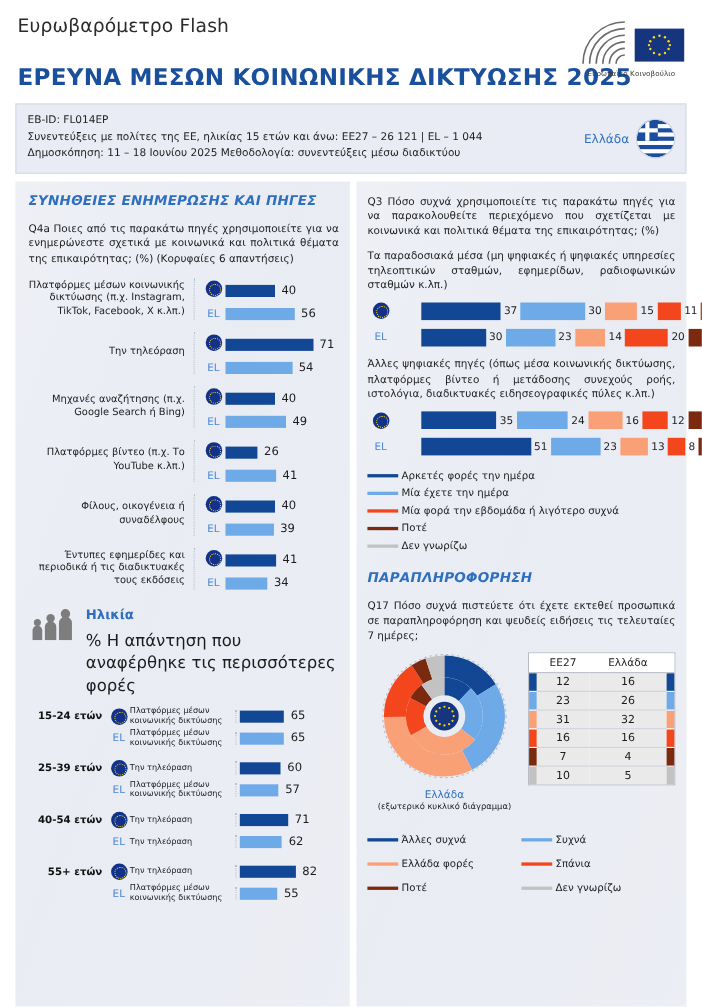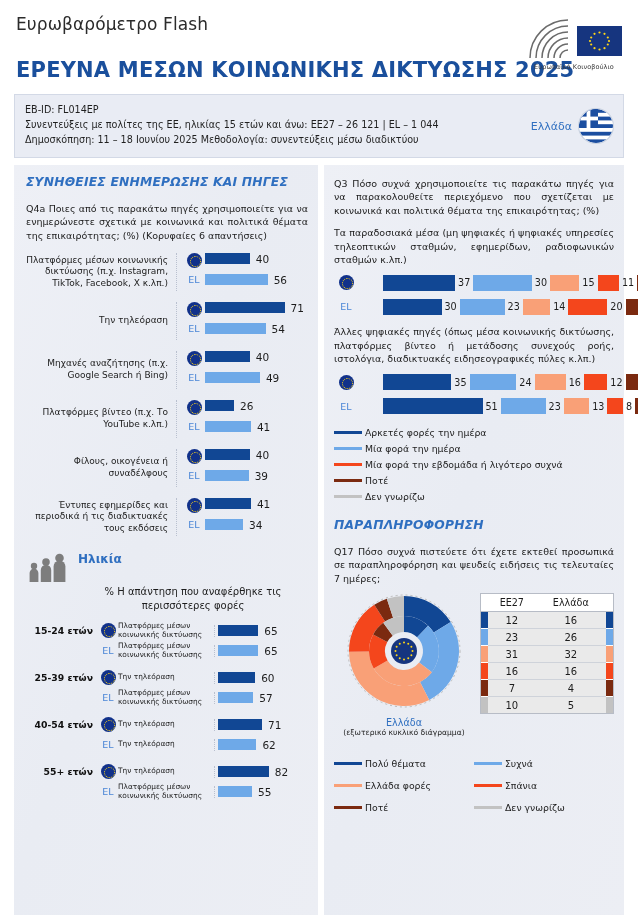--- a/index.html
+++ b/index.html
@@ -72,33 +72,33 @@
   }
   .el-tag { font-size: 9.5px; color: #4a86d6; flex: 0 0 15px; text-align: center; }
 
   
   .q4group { display: flex; align-items: center; margin-top: 11px; }
   .q4label {
     width: 150px; text-align: right; padding-right: 8px;
     font-size: 9px; color: #1c1c1c; line-height: 1.3;
   }
   .q4bars { flex: 1; position: relative; padding-left: 6px; border-left: 1px dotted #b9c0cf; }
-  .q4row { display: flex; align-items: flex-start; height: 17px; }
+  .q4row { display: flex; align-items: flex-end; height: 17px; }
   .q4row + .q4row { margin-top: 4px; }
   .q4mark { width: 22px; display: flex; justify-content: center; }
   .bar { height: 11px; }
   .bar-eu { background: #114794; }
   .bar-el { background: #6ea9e8; }
   .bval { font-size: 10.5px; color: #1c1c1c; margin-left: 6px; }
 
   
   .age-head { display: flex; align-items: flex-start; gap: 8px; margin-top: 16px; }
   .age-people { width: 44px; height: 30px; flex: 0 0 44px; }
   .age-title { font-size: 12px; font-weight: bold; color: #2f6fc0; }
-  .age-sub { font-size: 10px; color: #1c1c1c; line-height: 1.35; margin-top: 19px; text-align: center; }
+  .age-sub { font-size: 15px; color: #1c1c1c; line-height: 1.35; margin-top: 6px; }
 
   .agegroup { margin-top: 10px; }
   .agerow { display: flex; align-items: center; height: 17px; }
   .agerow + .agerow { margin-top: 3px; }
   .age-name { width: 72px; text-align: right; font-size: 9.3px; font-weight: bold; color: #111; padding-right: 5px; }
   .age-mark { width: 20px; display: flex; justify-content: center; }
   .age-ans { width: 96px; text-align: left; font-size: 7.4px; color: #1c1c1c; line-height: 1.2; padding-right: 5px; }
   .age-barzone { flex: 1; display: flex; align-items: center; border-left: 1px dotted #b9c0cf; padding-left: 3px; }
 
   
@@ -532,21 +532,21 @@
           </div>
         </div>
 
       <div class="legend" id="q3-legend">
           <div class="lg-item">
        <span class="lg-line" style="background:#114794"></span>
        <span class="lg-txt">Αρκετές φορές την ημέρα</span>
      </div>
           <div class="lg-item">
        <span class="lg-line" style="background:#6ea9e8"></span>
-       <span class="lg-txt">Μία φορά την ημέρα</span>
+       <span class="lg-txt">Μία έχετε την ημέρα</span>
      </div>
           <div class="lg-item">
        <span class="lg-line" style="background:#f4461c"></span>
        <span class="lg-txt">Μία φορά την εβδομάδα ή λιγότερο συχνά</span>
      </div>
           <div class="lg-item">
        <span class="lg-line" style="background:#7b2a10"></span>
        <span class="lg-txt">Ποτέ</span>
      </div>
           <div class="lg-item">
@@ -640,21 +640,21 @@
       <td class="strip" style="background:#c2c2c2"></td>
                 </tr>
               </tbody>
             </table>
         </div>
       </div>
 
       <div class="legend2" id="q17-legend">
           <div class="lg-item">
        <span class="lg-line" style="background:#114794"></span>
-       <span class="lg-txt">Πολύ θέματα</span>
+       <span class="lg-txt">Άλλες συχνά</span>
      </div>
           <div class="lg-item">
        <span class="lg-line" style="background:#6ea9e8"></span>
        <span class="lg-txt">Συχνά</span>
      </div>
           <div class="lg-item">
        <span class="lg-line" style="background:#f9a077"></span>
        <span class="lg-txt">Ελλάδα φορές</span>
      </div>
           <div class="lg-item">

